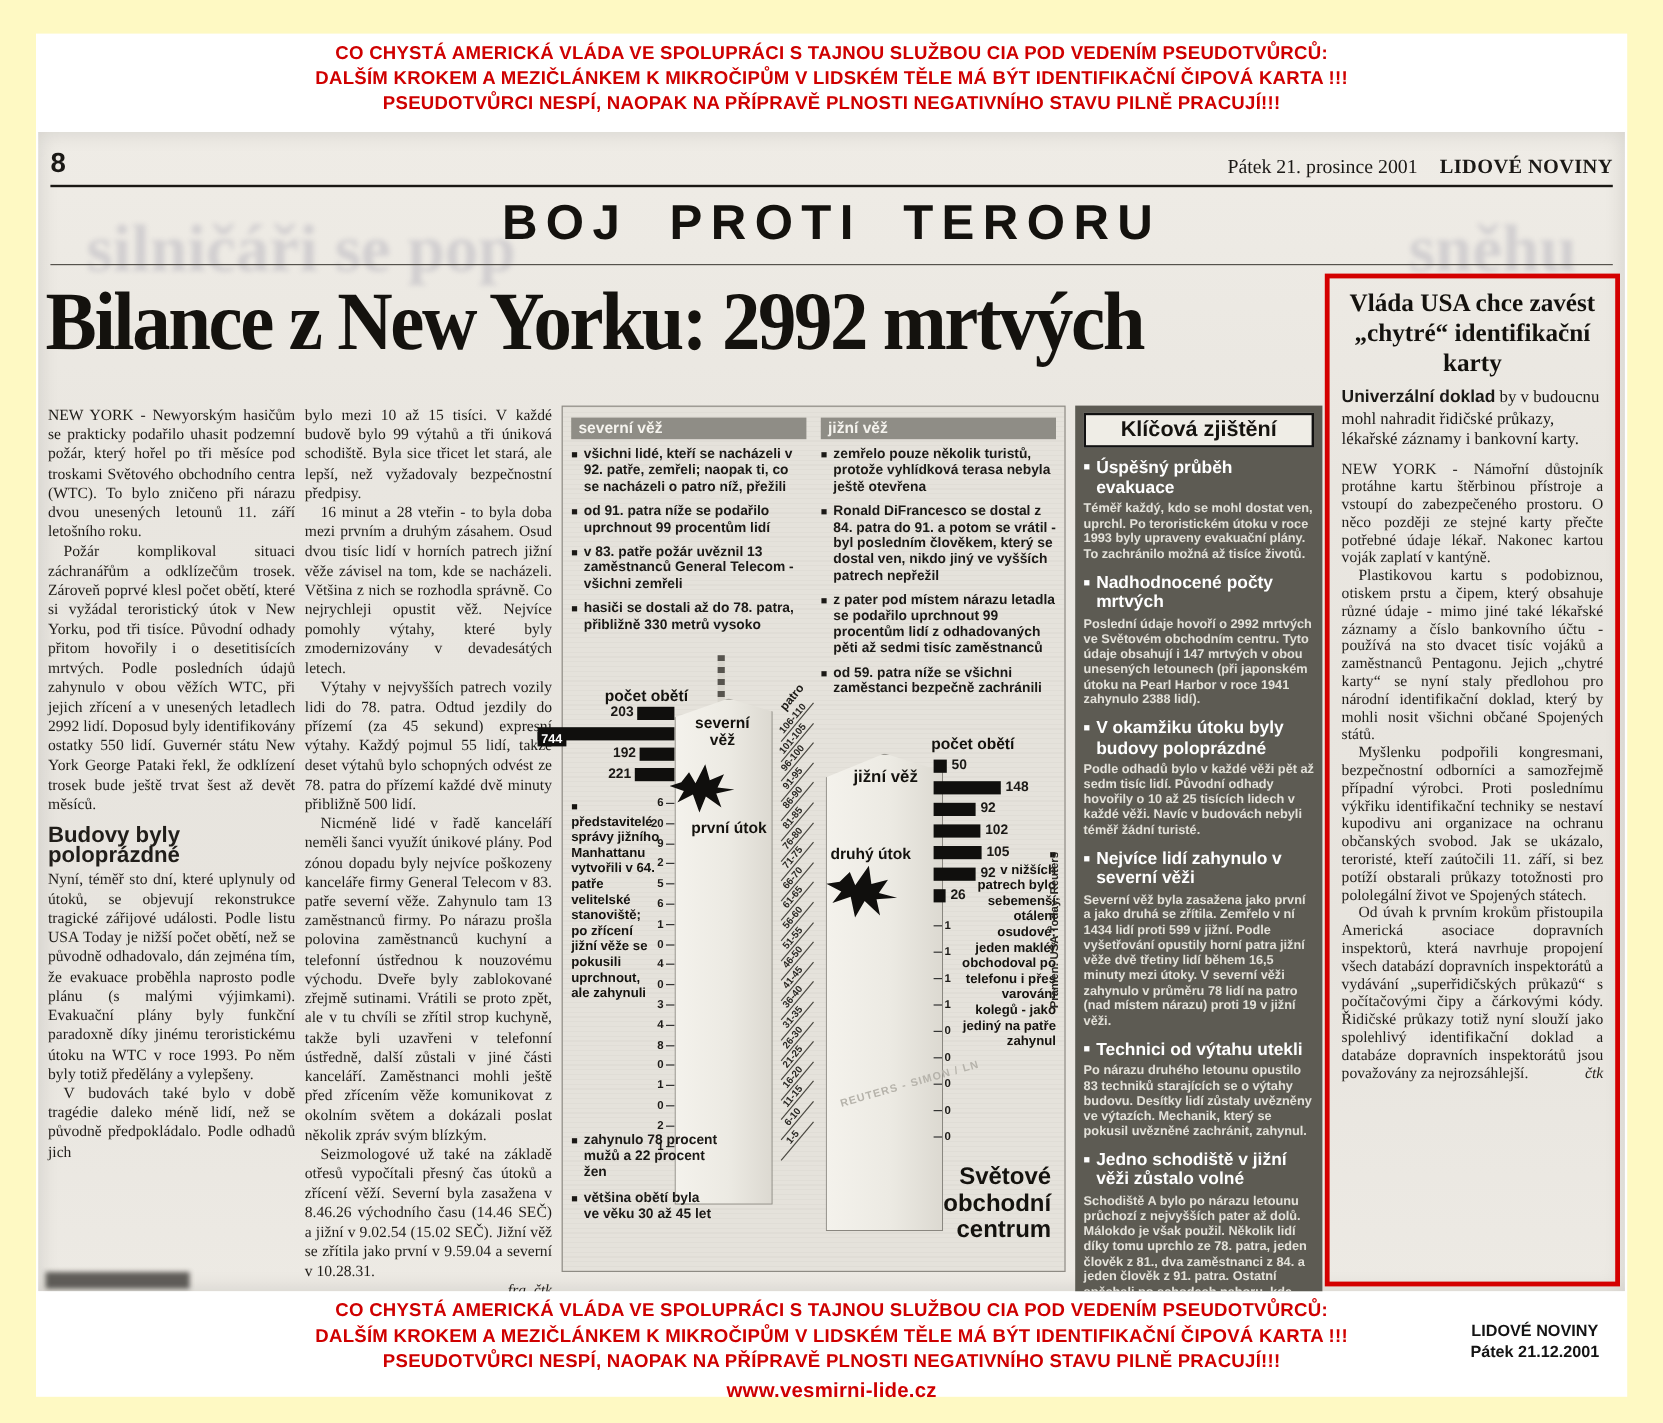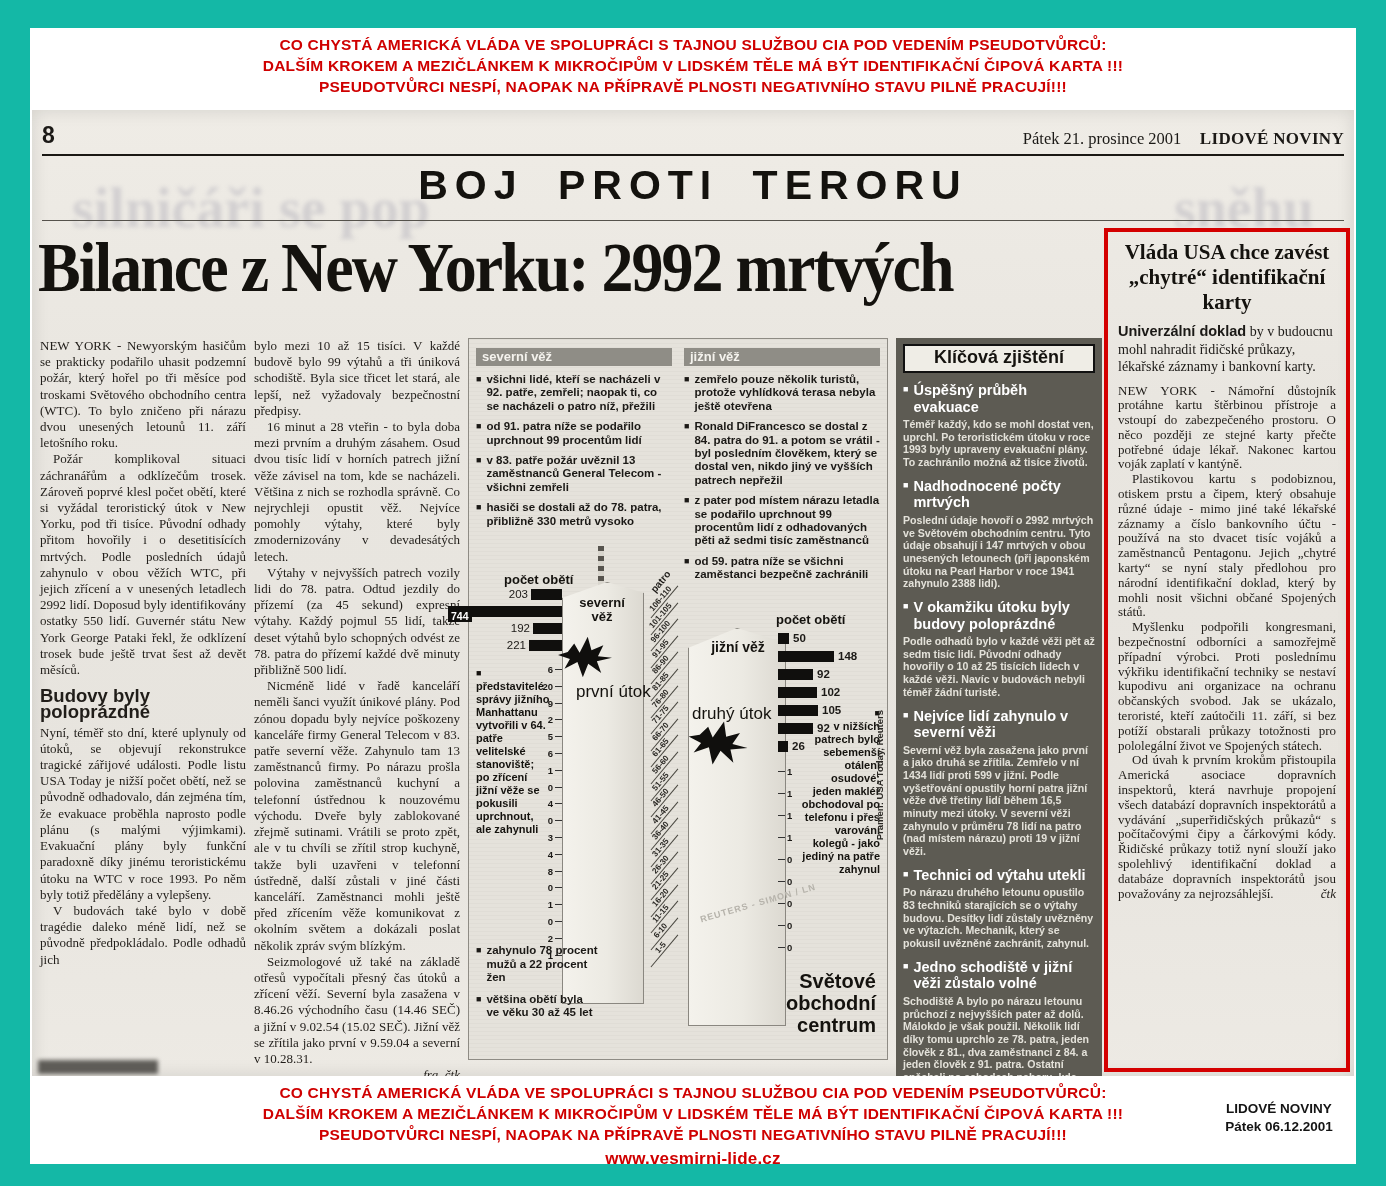--- a/index.html
+++ b/index.html
@@ -1,16 +1,16 @@
 <!DOCTYPE html>
 <html><head>
 <meta charset="utf-8">
 <style>
   html,body{margin:0;padding:0;}
-  .page{position:relative;width:1386px;height:1186px;background:#14b8a6;overflow:hidden;
+  .page{position:relative;width:1386px;height:1186px;background:#fef9c3;overflow:hidden;
         font-family:"Liberation Sans",sans-serif;color:#1b1916;}
   .inner{position:absolute;left:30px;top:28px;width:1326px;height:1136px;background:#ffffff;}
 
   
   .banner{position:absolute;left:0;width:100%;text-align:center;color:#cf0000;font-weight:bold;
           font-size:15.5px;line-height:21px;letter-spacing:.2px;}
   .banner.top{top:6px;}
   .banner.bottom{top:1054px;}
   .url-line{margin-top:3px;font-size:17px;}
   .url-line a{color:#cf0000;text-decoration:none;font-weight:bold;}
@@ -69,26 +69,26 @@
          border:1px solid #8a8780;}
   .tower.north{left:86px;top:10px;width:80px;height:420px;
          clip-path:polygon(0 16px,55% 0,100% 11px,100% 100%,0 100%);}
   .tower.south{left:212px;top:56px;width:96px;height:396px;
          clip-path:polygon(0 20px,50% 0,100% 15px,100% 100%,0 100%);}
   .antenna{position:absolute;left:122px;top:-26px;width:6px;height:40px;
            background:repeating-linear-gradient(180deg,#57544e 0 5px,#d8d5cd 5px 10px);}
   .tower-label{position:absolute;font-weight:bold;font-size:13px;line-height:14px;text-align:center;color:#14120e;}
   .blast{position:absolute;background:#100f0d;
          clip-path:polygon(0% 45%,18% 38%,30% 18%,40% 40%,55% 2%,62% 34%,84% 22%,74% 48%,100% 52%,72% 60%,80% 88%,56% 66%,46% 98%,36% 62%,12% 78%,22% 55%);}
-  .attack-label{position:absolute;font-weight:normal;font-size:17px;color:#14120e;}
+  .attack-label{position:absolute;font-weight:bold;font-size:13px;color:#14120e;}
 
   .vlabel{position:absolute;font-weight:bold;font-size:13px;color:#14120e;}
   .nbars{position:absolute;left:-34px;top:16px;width:120px;}
   .nbar-row{display:flex;justify-content:flex-end;align-items:center;height:12px;margin-bottom:5px;}
-  .nbar-row .num{font-weight:normal;font-size:11.5px;margin-right:3px;}
+  .nbar-row .num{font-weight:bold;font-size:11.5px;margin-right:3px;}
   .bar{background:#100f0d;height:11px;text-decoration:underline;}
   .badge{display:inline-block;background:#100f0d;color:#fff;font-weight:bold;font-size:10.5px;
          padding:0 3px;line-height:12px;}
   .sbars{position:absolute;left:302px;top:60px;}
   .sbar-row{display:flex;align-items:center;height:12px;margin-bottom:6px;}
   .sbar-row .num{font-weight:bold;font-size:11.5px;margin-left:4px;}
   .ticks{position:absolute;}
   .tick-row{display:flex;align-items:center;justify-content:flex-end;height:11px;}
   .tick-row .tk-num{font-weight:bold;font-size:9.5px;}
   .tk-line{display:inline-block;width:7px;height:1px;background:#333;margin-left:2px;}
@@ -527,17 +527,17 @@
     <div class="banner bottom">
       <div>CO CHYSTÁ AMERICKÁ VLÁDA VE SPOLUPRÁCI S TAJNOU SLUŽBOU CIA POD VEDENÍM PSEUDOTVŮRCŮ:</div>
       <div>DALŠÍM KROKEM A MEZIČLÁNKEM K MIKROČIPŮM V LIDSKÉM TĚLE  MÁ BÝT IDENTIFIKAČNÍ ČIPOVÁ KARTA !!!</div>
       <div>PSEUDOTVŮRCI NESPÍ, NAOPAK NA PŘÍPRAVĚ PLNOSTI NEGATIVNÍHO STAVU PILNĚ PRACUJÍ!!!</div>
       <div class="url-line">
         <a href="#">www.vesmirni-lide.cz</a>
       </div>
     </div>
     <div class="credit">
       <div>LIDOVÉ NOVINY</div>
-      <div>Pátek 06.12.2001</div>
+      <div>Pátek 21.12.2001</div>
     </div>
 
   </div>
 </div>
 
 </body></html>

